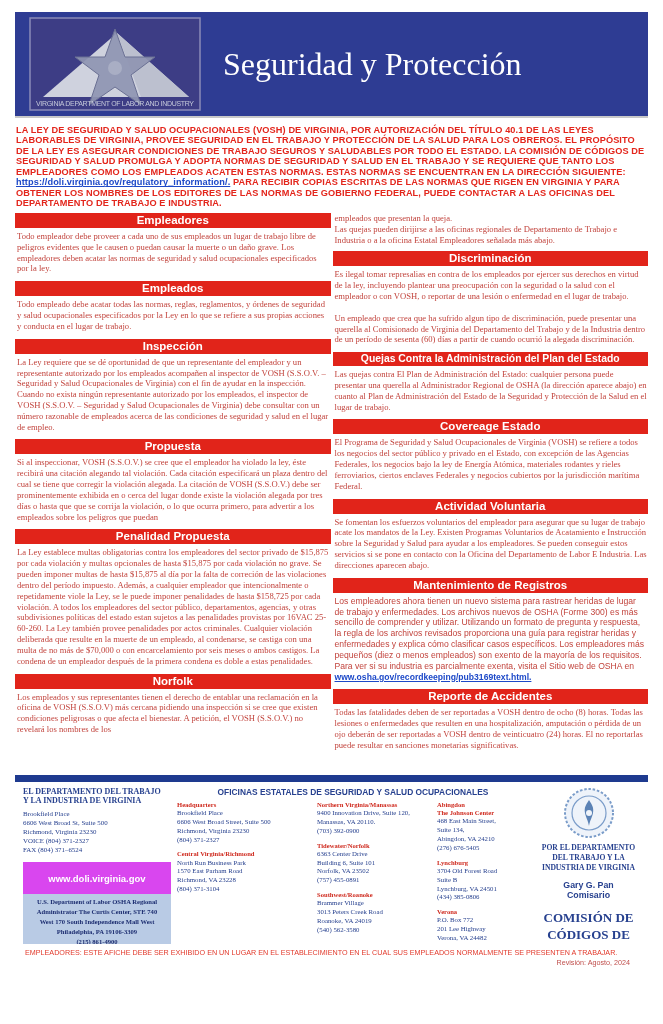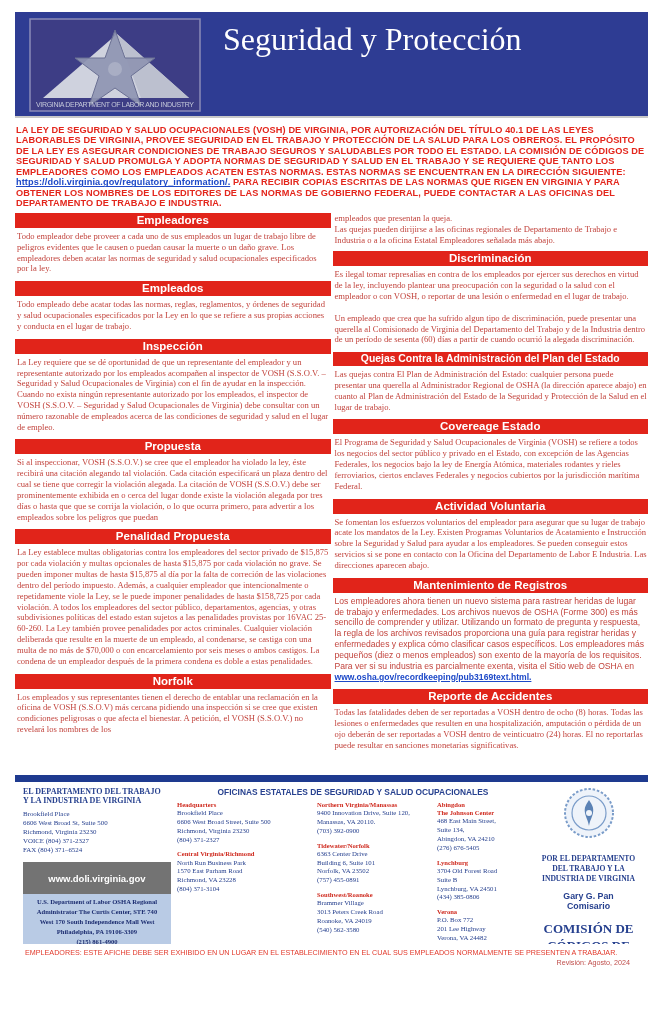--- a/index.html
+++ b/index.html
@@ -6,21 +6,21 @@
   html,body { width:663px; }
   body {
     height:1024px; overflow:hidden; background:#ffffff;
     font-family:"Liberation Sans", sans-serif;
     -webkit-font-smoothing:antialiased;
   }
   .page { width:663px; height:1024px; padding:12px 15px 0 15px; position:relative; }
 
   
   .header {
-    background:#2e3c93; height:106px; display:flex; align-items:flex-start;
+    background:#2e3c93; height:106px; display:flex; align-items:center;
     padding:6px 10px 6px 14px; border-bottom:2px solid #c8c8c8;
   }
   .logo-wrap { flex:0 0 172px; height:94px; }
   .logo-wrap svg { display:block; }
   .title-wrap { flex:1; padding-left:22px; }
   .title-line {
     font-family:"Liberation Serif", serif; color:#ffffff;
     font-size:32px; line-height:1.32; white-space:nowrap;
   }
 
@@ -46,39 +46,39 @@
   .continuation { color:#c2443d; font-size:8.6px; line-height:1.26; margin-bottom:6px; padding:0 1px 0 2px; }
   .body-link { font-weight:bold; }
 
   
   .footer-rule { height:7px; background:#1e3a8f; margin-top:2px; }
   .footer { display:flex; padding-top:5px; height:162px; overflow:hidden; }
   .f-left { flex:0 0 162px; padding-left:8px; }
   .f-left-title { color:#27418f; font-weight:bold; font-size:8px; line-height:1.18; }
   .f-addr { color:#27418f; font-size:6.9px; line-height:1.32; margin-top:3px; }
   .navy-box {
-    background:#737373; color:#ffffff; font-weight:bold; font-size:9.5px;
+    background:#d946ef; color:#ffffff; font-weight:bold; font-size:9.5px;
     text-align:center; padding:11px 0 10px 0; margin:8px 0 0 0; width:148px;
   }
   .lb-box {
     background:#b9cbe5; color:#1d2e71; font-weight:bold; font-size:6.6px;
     text-align:center; line-height:1.5; padding:3px 2px; width:148px;
   }
   .f-mid { flex:0 0 352px; }
   .f-mid-title { color:#27418f; font-weight:bold; font-size:8.4px; text-align:center; margin-bottom:4px; }
   .office-cols { display:flex; }
   .office-col-a { flex:0 0 140px; }
   .office-col-b { flex:0 0 120px; }
   .office-col-c { flex:1; }
   .office { margin-bottom:6px; }
   .office-name { color:#cf2b1f; font-weight:bold; font-size:6.6px; line-height:1.25; }
   .office-addr { color:#27418f; font-size:6.8px; line-height:1.3; }
   .f-right { flex:1; text-align:center; padding-top:0; }
   .seal { margin:0 auto; display:block; }
-  .por-dept { color:#27418f; font-weight:bold; font-size:7.6px; line-height:1.3; margin-top:15px;text-align:center; }
+  .por-dept { color:#27418f; font-weight:bold; font-size:7.6px; line-height:1.3; margin-top:4px;text-align:center; }
   .sig-name { color:#27418f; font-weight:bold; font-size:8.8px; margin-top:8px; }
   .sig-title { color:#27418f; font-weight:bold; font-size:8.8px; }
   .commission { color:#27418f; font-weight:bold; font-size:13px; line-height:1.3; margin-top:10px; }
 
   .bottom-note { color:#e2392b; font-size:7.2px; margin-top:4px; padding-left:10px; }
   .revision { color:#c0504d; font-size:7.2px; text-align:right; padding-right:18px; margin-top:1px; }
 </style>
 </head>
 <body>
 

